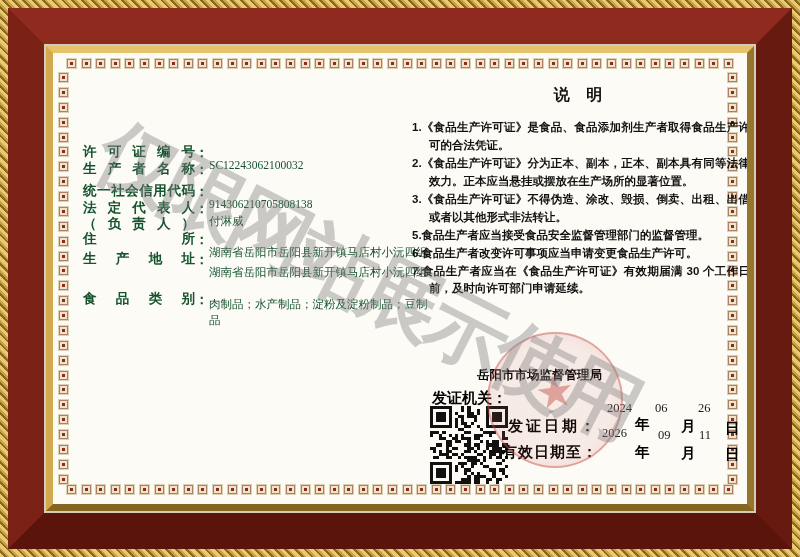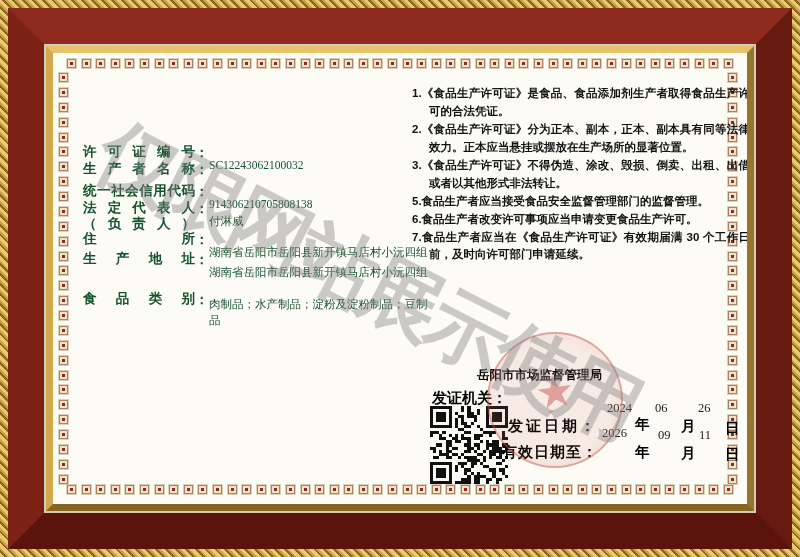--- a/index.html
+++ b/index.html
@@ -276,20 +276,21 @@
                 <span class="fcolon">：</span>
               <span class="fvalue">湖南省岳阳市岳阳县新开镇马店村小沅四组</span>
             </div>
             <div class="field f7">
               <span class="flabel">食品类别</span>
                 <span class="fcolon">：</span>
               <span class="fvalue">肉制品；水产制品；淀粉及淀粉制品；豆制品</span>
             </div>
 
             <div class="instr">
+              <div class="instr-h">说 明</div>
               <div class="iitem">1.《食品生产许可证》是食品、食品添加剂生产者取得食品生产许可的合法凭证。</div>
               <div class="iitem">2.《食品生产许可证》分为正本、副本，正本、副本具有同等法律效力。正本应当悬挂或摆放在生产场所的显著位置。</div>
               <div class="iitem">3.《食品生产许可证》不得伪造、涂改、毁损、倒卖、出租、出借或者以其他形式非法转让。</div>
               <div class="iitem">5.食品生产者应当接受食品安全监督管理部门的监督管理。</div>
               <div class="iitem">6.食品生产者改变许可事项应当申请变更食品生产许可。</div>
               <div class="iitem">7.食品生产者应当在《食品生产许可证》有效期届满 30 个工作日前，及时向许可部门申请延续。</div>
             </div>
 
             <div class="authority-name">岳阳市市场监督管理局</div>
             <div class="authority-label">发证机关：</div>

